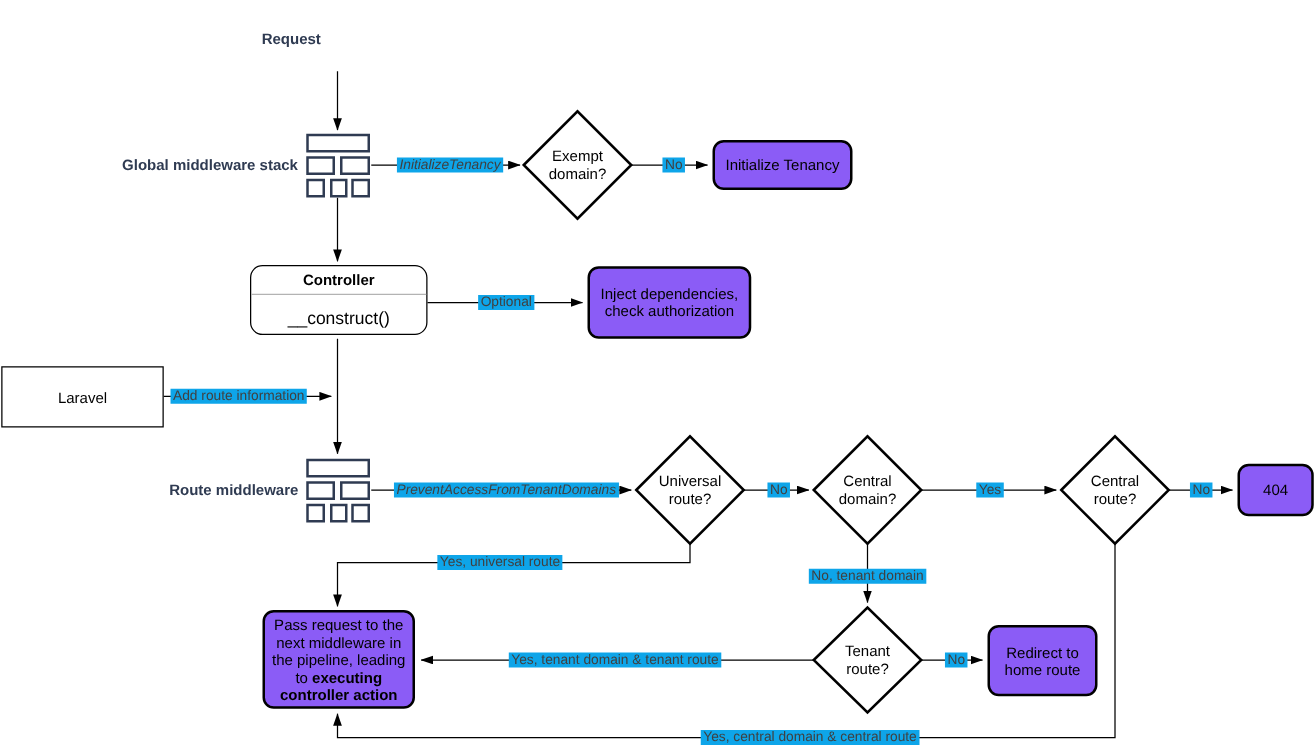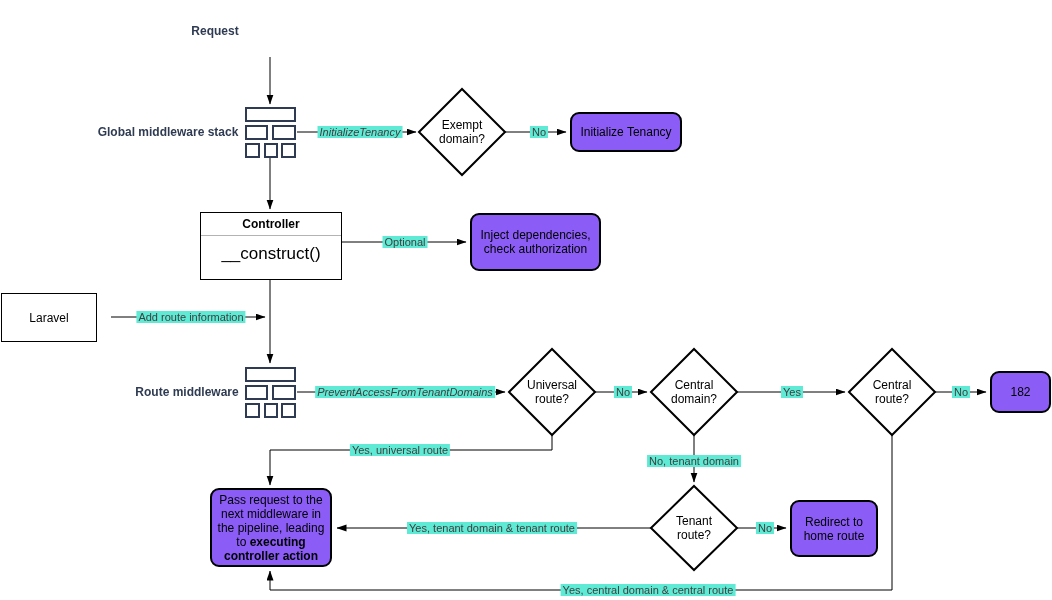--- a/index.html
+++ b/index.html
@@ -41,39 +41,39 @@
     text-align: center;
     font-size: 12px;
     z-index: 2;
     color: var(--node_text);
   }
   .uml { position: absolute; box-sizing: border-box; border: 1px solid #000; background: #fff; z-index: 2; }
   .uml-title {
     height: 22px; display: flex; align-items: center; justify-content: center;
     font-weight: bold; font-size: 12px; border-bottom: 1px solid var(--divider);
   }
-  .uml-body { height: 36px; display: flex; align-items: center; justify-content: center; font-size: 17px; }
+  .uml-body { height: 36px; display: flex; align-items: center; justify-content: center; font-size: 14px; }
 
   .pass-text { padding: 2px 5px; }
   .pass-text .b { font-weight: bold; }
 
   
   .nlabel {
     position: absolute; transform: translate(-50%, -50%);
     font-weight: bold; font-size: 12px; color: var(--navy);
     white-space: nowrap; z-index: 3;
   }
   .dlabel {
     position: absolute; transform: translate(-50%, -50%);
     width: 74px; text-align: center; font-size: 12px; line-height: 14px;
     z-index: 3; color: var(--node_text);
   }
   .elabel {
     position: absolute; transform: translate(-50%, -50%);
-    font-size: 11px; color: var(--edge_text); background: #5eead4;
+    font-size: 11px; color: var(--edge_text); background: #0ea5e9;
     padding: 0 2px; white-space: nowrap; z-index: 3;
   }
   .elabel.it { font-style: italic; }
 
   
   .mw-icon {
     position: absolute; width: 51px; height: 51px; z-index: 2;
     display: flex; flex-direction: column; justify-content: space-between;
   }
   .mw-row { display: flex; justify-content: space-between; height: 15px; }
@@ -133,21 +133,21 @@
     </g>
     <g fill="#fff" stroke="#000" stroke-width="2">
       <polygon points="419,132 462,89 505,132 462,175"></polygon>
       <polygon points="509,392 552,349 595,392 552,435"></polygon>
       <polygon points="651,392 694,349 737,392 694,435"></polygon>
       <polygon points="849,392 892,349 935,392 892,435"></polygon>
       <polygon points="651,528 694,486 737,528 694,570"></polygon>
     </g>
   </svg>
 
-  <div class="nlabel" style="left:215px; top:31px;">Request</div>
+  <div class="nlabel" style="left:233px; top:31px;">Request</div>
 
   <div class="mw-icon" style="left:245px; top:107px;">
     <div class="mw-row">
         <div class="mw-cell" style="width:51px;"></div>
       </div>
     <div class="mw-row">
         <div class="mw-cell" style="width:23px;"></div>
         <div class="mw-cell" style="width:24px;"></div>
       </div>
     <div class="mw-row">
@@ -169,30 +169,30 @@
     <div class="mw-row">
         <div class="mw-cell" style="width:15px;"></div>
         <div class="mw-cell" style="width:14px;"></div>
         <div class="mw-cell" style="width:15px;"></div>
       </div>
   </div>
   <div class="nlabel" style="left:187px; top:392px;">Route middleware</div>
 
   <div class="rbox" style="left:570px; top:112px; width:112px; height:40px;">Initialize Tenancy</div>
 
-  <div class="uml" style="left:200px; top:212px; width:142px; height:68px;">
+  <div class="uml" style="left:200px; top:212px; width:142px; height:56px;border-radius:10px;">
     <div class="uml-title">Controller</div>
     <div class="uml-body">__construct()</div>
   </div>
 
   <div class="rbox" style="left:470px; top:213px; width:131px; height:58px; padding:0 8px;">Inject dependencies, check authorization</div>
 
-  <div class="sbox" style="left:1px; top:293px; width:96px; height:49px;">Laravel</div>
-
-  <div class="rbox" style="left:990px; top:371px; width:61px; height:42px;">182</div>
+  <div class="sbox" style="left:1px; top:293px; width:130px; height:49px;">Laravel</div>
+
+  <div class="rbox" style="left:990px; top:371px; width:61px; height:42px;">404</div>
 
   <div class="rbox" style="left:210px; top:488px; width:122px; height:79px;">
     <div class="pass-text"><span>Pass request to the next middleware in the pipeline, leading to </span><span class="b">executing controller action</span></div>
   </div>
 
   <div class="rbox" style="left:790px; top:500px; width:88px; height:57px; padding:0 6px;">Redirect to home route</div>
 
   <div class="dlabel" style="left:462px; top:132px;">Exempt domain?</div>
   <div class="dlabel" style="left:552px; top:392px;">Universal route?</div>
   <div class="dlabel" style="left:694px; top:392px;">Central domain?</div>

